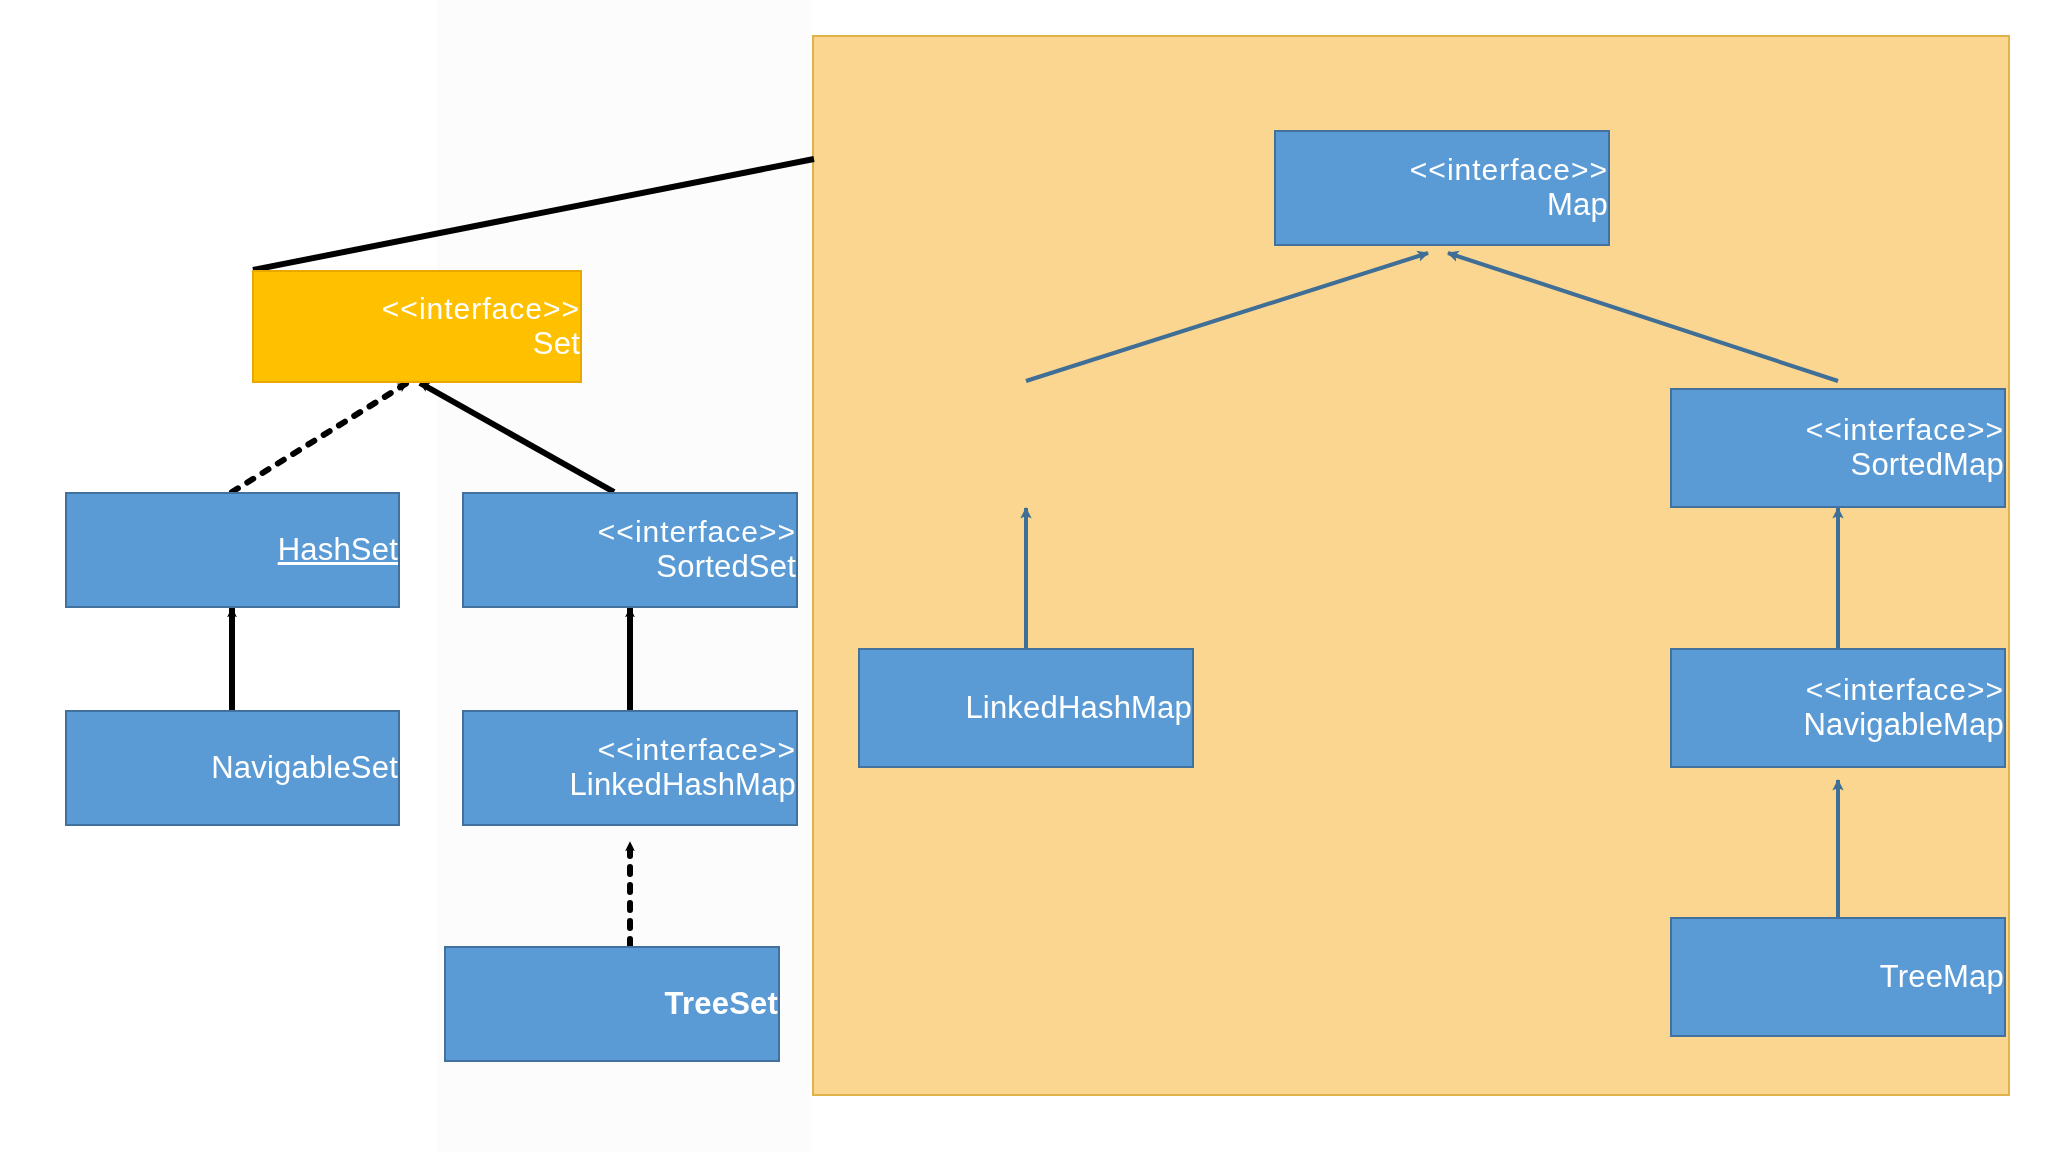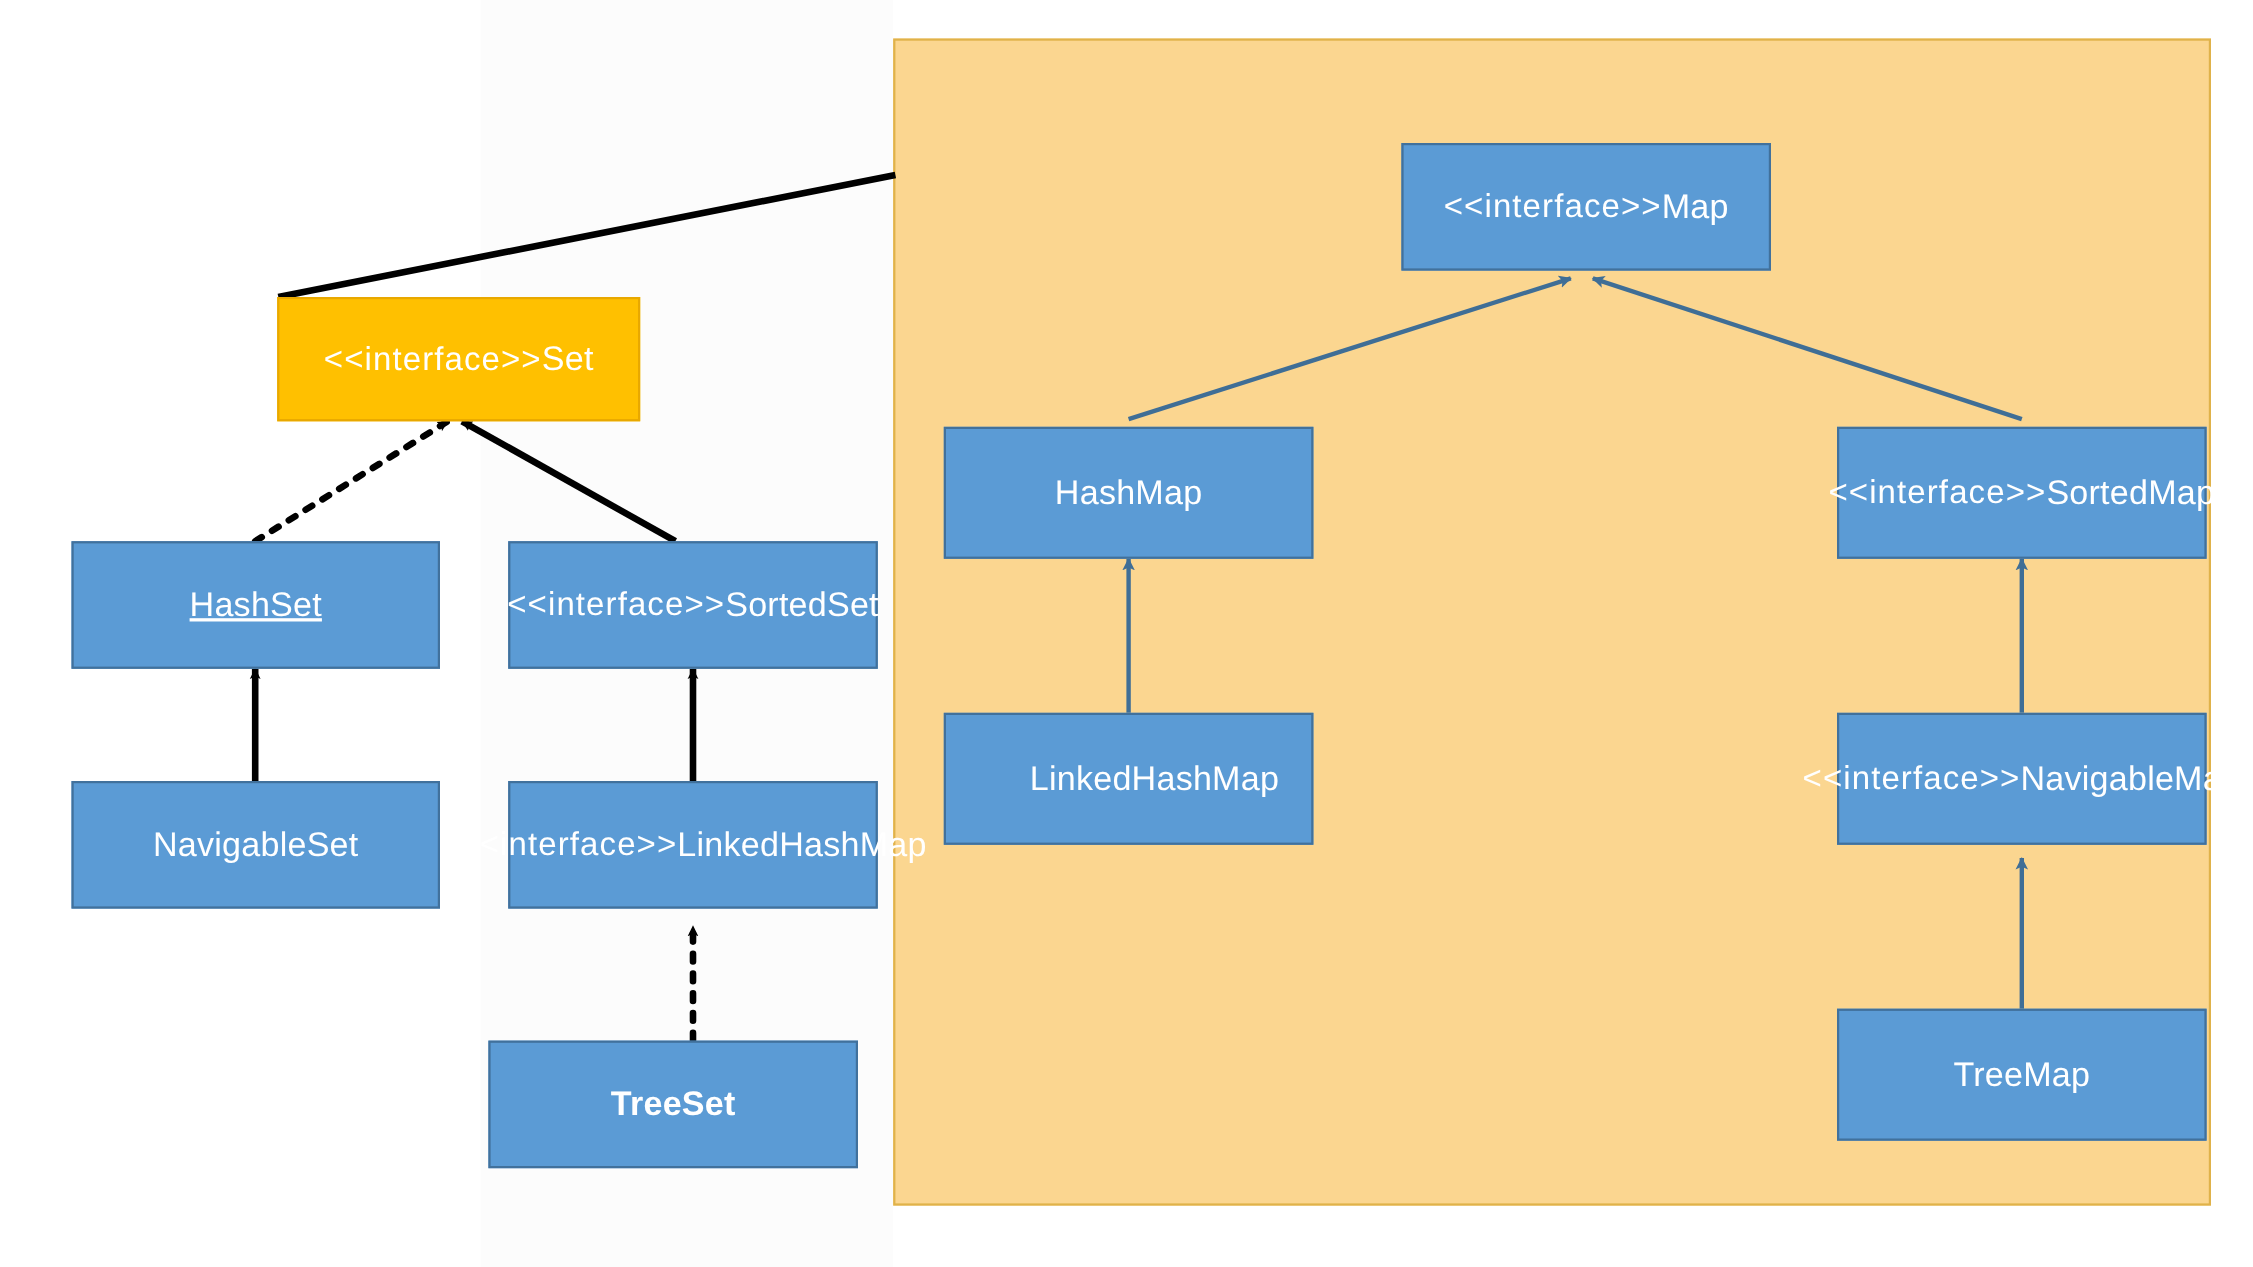--- a/index.html
+++ b/index.html
@@ -46,21 +46,22 @@
     width: 2048px;
     height: 1152px;
     pointer-events: none;
   }
 
   
   .node {
     position: absolute;
     box-sizing: border-box;
     display: flex;
-    align-items: center;
+    flex-direction: column;
+    align-items: flex-end;
     justify-content: center;
     color: #ffffff;
     text-align: center;
     line-height: 1.18;
     letter-spacing: .2px;
     -webkit-font-smoothing: antialiased;
   }
   .node.blue {
     background: #5B9BD5;
     border: 2px solid #41719C;
@@ -146,23 +147,20 @@
 
   <div class="node blue single" id="n-treeset" style="left:444px; top:946px; width:336px; height:116px;font-weight:bold;">
     <span class="name">TreeSet</span>
   </div>
 
   <div class="node blue" id="n-map" style="left:1274px; top:130px; width:336px; height:116px;">
     <span class="stereo">&lt;&lt;interface&gt;&gt;</span>
     <span class="name">Map</span>
   </div>
 
-  <div class="node blue single" id="n-hashmap" style="left:858px; top:388px; width:336px; height:120px;">
-    <span class="name">HashMap</span>
-  </div>
 
   <div class="node blue" id="n-sortedmap" style="left:1670px; top:388px; width:336px; height:120px;">
     <span class="stereo">&lt;&lt;interface&gt;&gt;</span>
     <span class="name">SortedMap</span>
   </div>
 
   <div class="node blue single" id="n-linkedhashmap" style="left:858px; top:648px; width:336px; height:120px;padding-left:47px;">
     <span class="name">LinkedHashMap</span>
   </div>
 

